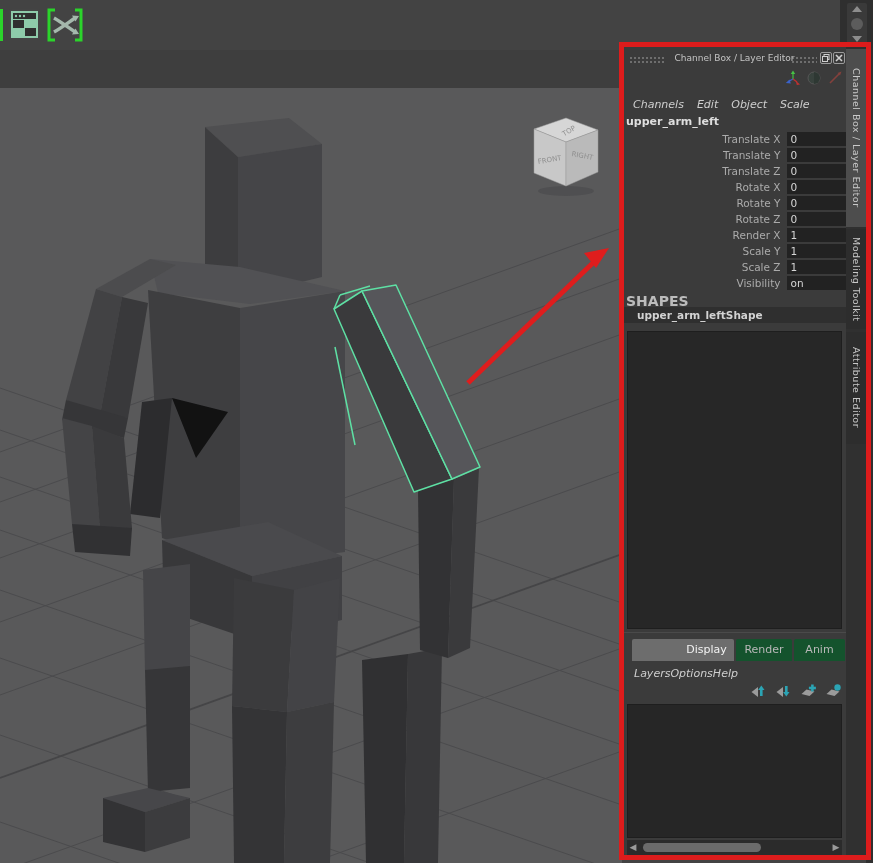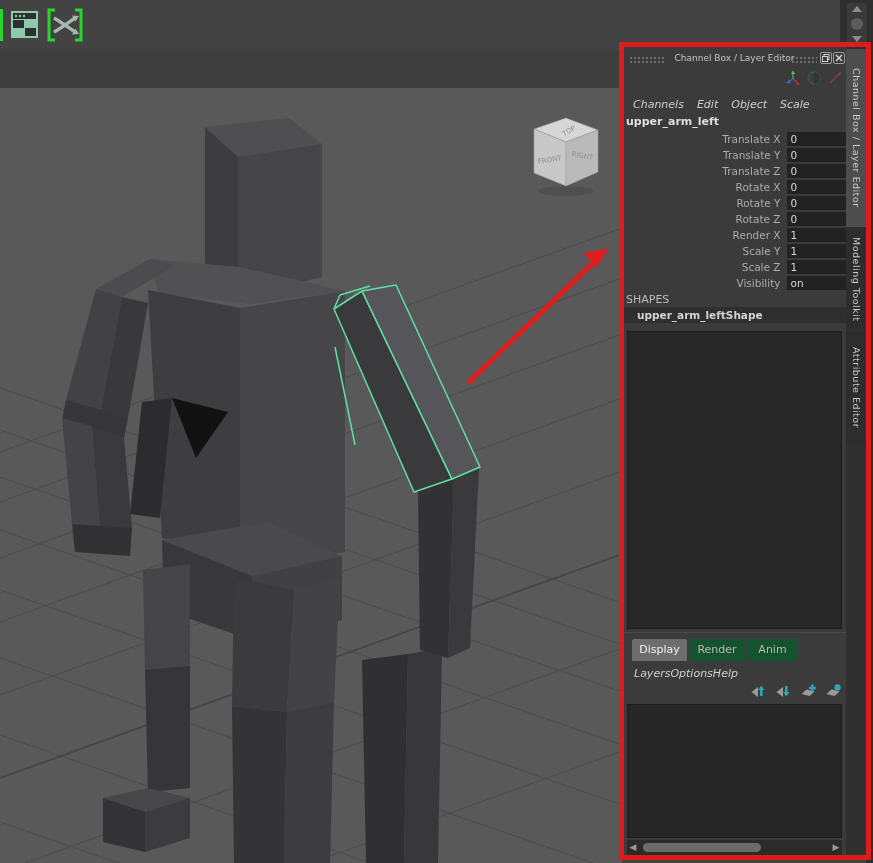--- a/index.html
+++ b/index.html
@@ -30,21 +30,21 @@
   .maniprow{position:absolute;left:0;top:23px;width:220px;height:20px;display:flex;justify-content:flex-end;gap:5px;padding-right:2px;}
   .maniprow svg{width:16px;height:16px;}
   .menubar{position:absolute;left:0;top:47px;width:223px;height:20px;display:flex;gap:13px;padding-left:10px;align-items:center;}
   .menu-item{font-size:11px;color:#cfcfcf;font-style:italic;}
   .objname{position:absolute;left:3px;top:68px;font-size:11px;font-weight:bold;color:#dedede;}
   .cb-rows{position:absolute;left:0;top:84px;width:223px;}
   .cbrow{height:16px;display:flex;align-items:center;}
   .cbrow .lbl{width:159px;text-align:right;font-size:10.5px;color:#ababab;padding-right:5px;}
   .cbrow .val{width:56px;height:14px;background:#222222;font-size:10.5px;color:#d6d6d6;
               line-height:14px;padding-left:4px;margin-left:1px;}
-  .shapes-hdr{position:absolute;left:3px;top:246px;font-size:11px;font-weight:normal;color:#bcbcbc;}
+  .shapes-hdr{position:absolute;left:3px;top:246px;font-size:14px;font-weight:bold;color:#bcbcbc;}
   .shape-row{position:absolute;left:0;top:260px;width:223px;height:16px;background:#2f2f2f;
              font-size:10.5px;font-weight:bold;color:#d2d2d2;line-height:16px;padding-left:14px;box-sizing:border-box;}
   .cb-empty{position:absolute;left:4px;top:284px;width:213px;height:296px;background:#272727;border:1px solid #1e1e1e;}
   .divider{position:absolute;left:0;top:585px;width:223px;border-top:1px solid #4a4a4a;}
   .le-tabs{position:absolute;left:9px;top:592px;height:22px;display:flex;gap:2px;}
   .tab{height:22px;line-height:22px;text-align:center;font-size:11px;color:#b8b8b8;background:#14532d;border-radius:2px 2px 0 0;}
   .tab.selected{background:#6d6d6d;color:#f2f2f2;}
   .le-menubar{position:absolute;left:0;top:616px;width:223px;height:20px;display:flex;padding-left:11px;align-items:center;}
   .le-icons{position:absolute;left:0;top:636px;width:219px;height:19px;display:flex;justify-content:flex-end;gap:8px;}
   .le-icons svg{width:17px;height:16px;}
@@ -255,21 +255,21 @@
         <div class="cbrow">
           <div class="lbl">Visibility</div>
           <div class="val">on</div>
         </div>
       </div>
     <div class="shapes-hdr">SHAPES</div>
     <div class="shape-row">upper_arm_leftShape</div>
     <div class="cb-empty"></div>
     <div class="divider"></div>
     <div class="le-tabs">
-        <span class="tab selected" style="width: 55px;">Display</span>
+        <span class="tab selected" style="width: 55px; padding-left: 47px;">Display</span>
         <span class="tab" style="width: 56px;">Render</span>
         <span class="tab" style="width: 51px;">Anim</span>
       </div>
     <div class="le-menubar">
         <span class="menu-item">Layers</span>
         <span class="menu-item">Options</span>
         <span class="menu-item">Help</span>
       </div>
     <div class="le-icons">
         <svg viewBox="0 0 16 16">

